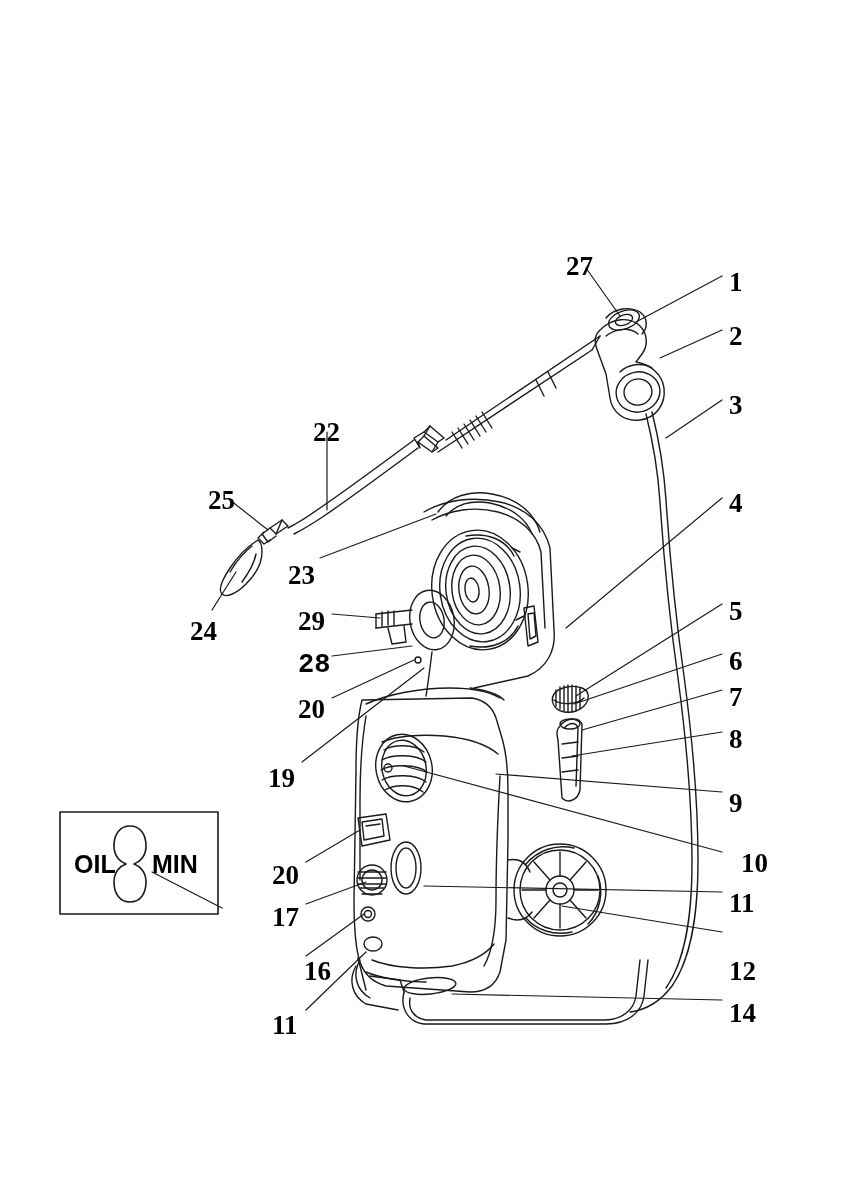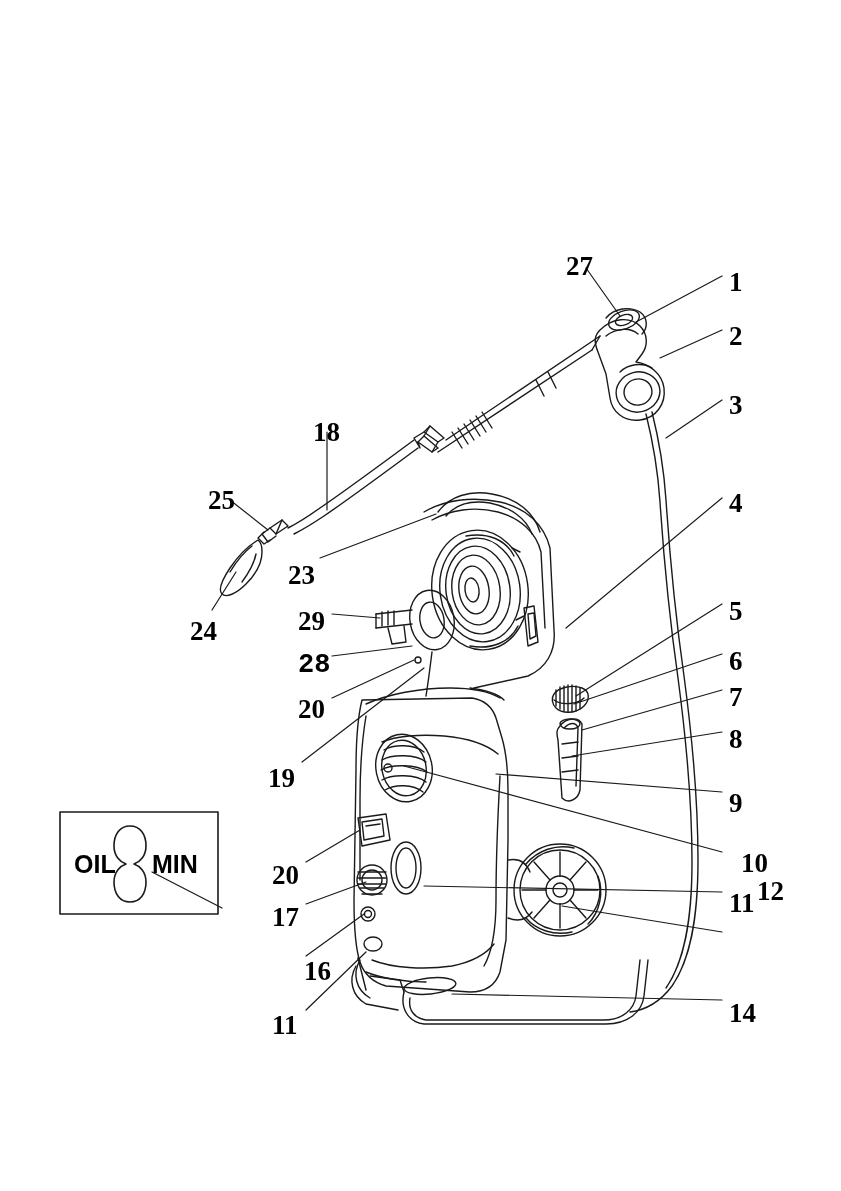--- a/index.html
+++ b/index.html
@@ -330,36 +330,36 @@
     </g>
 
     <text class="oil-box-text" x="74" y="873">OIL</text>
     <text class="oil-box-text" x="152" y="873">MIN</text>
   </svg>
 
   <div class="callout-label" style="left:566px; top:253px;">27</div>
   <div class="callout-label" style="left:729px; top:269px;">1</div>
   <div class="callout-label" style="left:729px; top:323px;">2</div>
   <div class="callout-label" style="left:729px; top:392px;">3</div>
-  <div class="callout-label" style="left:313px; top:419px;">18</div>
+  <div class="callout-label" style="left:313px; top:419px;">22</div>
   <div class="callout-label" style="left:729px; top:490px;">4</div>
   <div class="callout-label" style="left:208px; top:487px;">25</div>
   <div class="callout-label" style="left:288px; top:562px;">23</div>
   <div class="callout-label" style="left:190px; top:618px;">24</div>
   <div class="callout-label" style="left:298px; top:608px;">29</div>
   <div class="callout-label" style="left:729px; top:598px;">5</div>
   <div class="callout-label" style="left:729px; top:648px;">6</div>
   <div class="callout-label" style="left:298px; top:652px;font-family:Liberation Mono, monospace;">28</div>
   <div class="callout-label" style="left:729px; top:684px;">7</div>
   <div class="callout-label" style="left:298px; top:696px;">20</div>
   <div class="callout-label" style="left:729px; top:726px;">8</div>
   <div class="callout-label" style="left:268px; top:765px;">19</div>
   <div class="callout-label" style="left:729px; top:790px;">9</div>
   <div class="callout-label" style="left:741px; top:850px;text-align:right;">10</div>
   <div class="callout-label" style="left:272px; top:862px;">20</div>
   <div class="callout-label" style="left:729px; top:890px;font-family:Liberation Serif, serif;">11</div>
   <div class="callout-label" style="left:272px; top:904px;">17</div>
-  <div class="callout-label" style="left:729px; top:878px;margin-left:28px;">12</div>
+  <div class="callout-label" style="left:729px; top:958px;">12</div>
   <div class="callout-label" style="left:264px; top:958px;margin-left:40px;">16</div>
   <div class="callout-label" style="left:272px; top:1012px;">11</div>
   <div class="callout-label" style="left:729px; top:1000px;">14</div>
 
 </div>
 
 </body></html>

